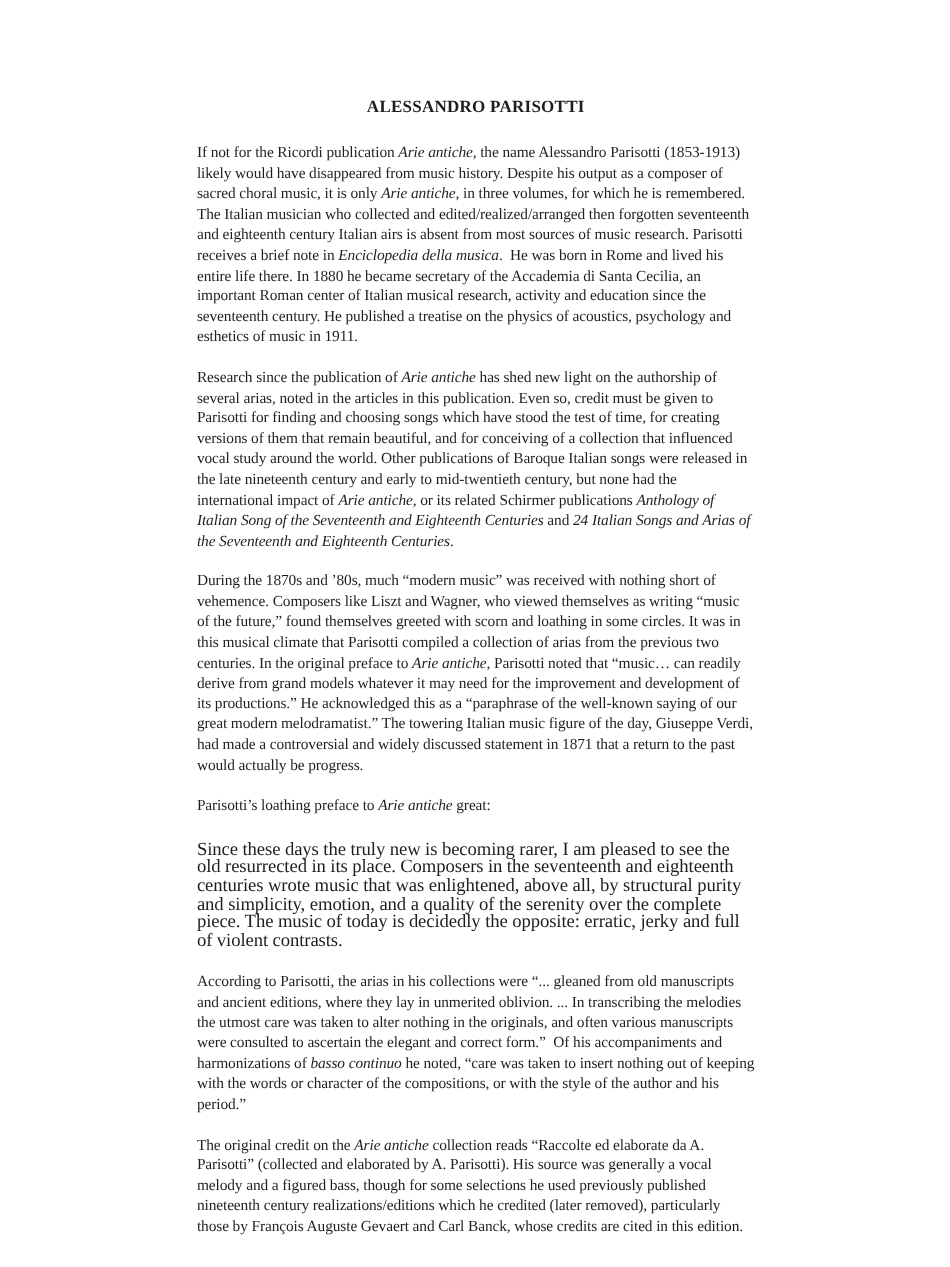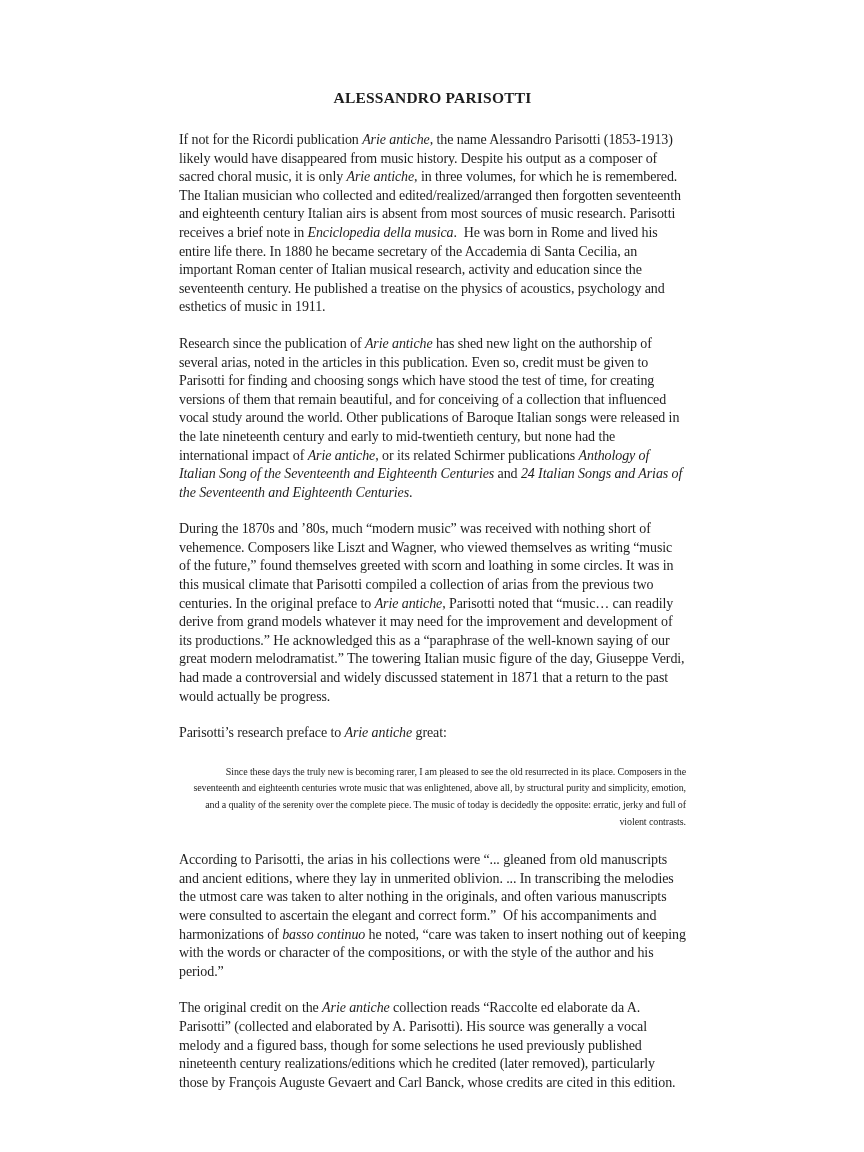--- a/index.html
+++ b/index.html
@@ -32,39 +32,38 @@
     line-height: 18.6px;
     letter-spacing: -0.1px;
     margin: 18px 0;
     white-space: pre-wrap;
     text-align: left;
   }
   .doc-body p.body:first-child {
     margin-top: 0;
   }
   .doc-body p.quote {
-    font-size: 10px;
+    font-size: 17px;
     line-height: 16.6px;
     margin: 21px 0;
-    text-align: right;
   }
   .doc-body em {
     font-style: italic;
     font-weight: inherit;
   }
 </style>
 </head>
 <body>
 
 <div class="page">
   <div class="title-block">
     <div>ALESSANDRO PARISOTTI</div>
   </div>
   <div class="doc-body">
       <p class="body"><span>If not for the Ricordi publication </span><em>Arie antiche</em><span>, the name Alessandro Parisotti (1853-1913) likely would have disappeared from music history. Despite his output as a composer of sacred choral music, it is only </span><em>Arie antiche</em><span>, in three volumes, for which he is remembered. The Italian musician who collected and edited/realized/arranged then forgotten seventeenth and eighteenth century Italian airs is absent from most sources of music research. Parisotti receives a brief note in </span><em>Enciclopedia della musica</em><span>.  He was born in Rome and lived his entire life there. In 1880 he became secretary of the Accademia di Santa Cecilia, an important Roman center of Italian musical research, activity and education since the seventeenth century. He published a treatise on the physics of acoustics, psychology and esthetics of music in 1911.</span></p>
       <p class="body"><span>Research since the publication of </span><em>Arie antiche</em><span> has shed new light on the authorship of several arias, noted in the articles in this publication. Even so, credit must be given to Parisotti for finding and choosing songs which have stood the test of time, for creating versions of them that remain beautiful, and for conceiving of a collection that influenced vocal study around the world. Other publications of Baroque Italian songs were released in the late nineteenth century and early to mid-twentieth century, but none had the international impact of </span><em>Arie antiche</em><span>, or its related Schirmer publications </span><em>Anthology of Italian Song of the Seventeenth and Eighteenth Centuries</em><span> and </span><em>24 Italian Songs and Arias of the Seventeenth and Eighteenth Centuries</em><span>.</span></p>
       <p class="body"><span>During the 1870s and ’80s, much “modern music” was received with nothing short of vehemence. Composers like Liszt and Wagner, who viewed themselves as writing “music of the future,” found themselves greeted with scorn and loathing in some circles. It was in this musical climate that Parisotti compiled a collection of arias from the previous two centuries. In the original preface to </span><em>Arie antiche</em><span>, Parisotti noted that “music… can readily derive from grand models whatever it may need for the improvement and development of its productions.” He acknowledged this as a “paraphrase of the well-known saying of our great modern melodramatist.” The towering Italian music figure of the day, Giuseppe Verdi, had made a controversial and widely discussed statement in 1871 that a return to the past would actually be progress.</span></p>
-      <p class="body"><span>Parisotti’s research preface to </span><em>Arie antiche</em><span> great:</span></p>
+      <p class="body"><span>Parisotti’s loathing preface to </span><em>Arie antiche</em><span> great:</span></p>
       <p class="quote"><span>Since these days the truly new is becoming rarer, I am pleased to see the old resurrected in its place. Composers in the seventeenth and eighteenth centuries wrote music that was enlightened, above all, by structural purity and simplicity, emotion, and a quality of the serenity over the complete piece. The music of today is decidedly the opposite: erratic, jerky and full of violent contrasts.</span></p>
       <p class="body"><span>According to Parisotti, the arias in his collections were “... gleaned from old manuscripts and ancient editions, where they lay in unmerited oblivion. ... In transcribing the melodies the utmost care was taken to alter nothing in the originals, and often various manuscripts were consulted to ascertain the elegant and correct form.”  Of his accompaniments and harmonizations of </span><em>basso continuo</em><span> he noted, “care was taken to insert nothing out of keeping with the words or character of the compositions, or with the style of the author and his period.”</span></p>
       <p class="body"><span>The original credit on the </span><em>Arie antiche</em><span> collection reads “Raccolte ed elaborate da A. Parisotti” (collected and elaborated by A. Parisotti). His source was generally a vocal melody and a figured bass, though for some selections he used previously published nineteenth century realizations/editions which he credited (later removed), particularly those by François Auguste Gevaert and Carl Banck, whose credits are cited in this edition.</span></p>
     </div>
 </div>
 
 </body></html>

